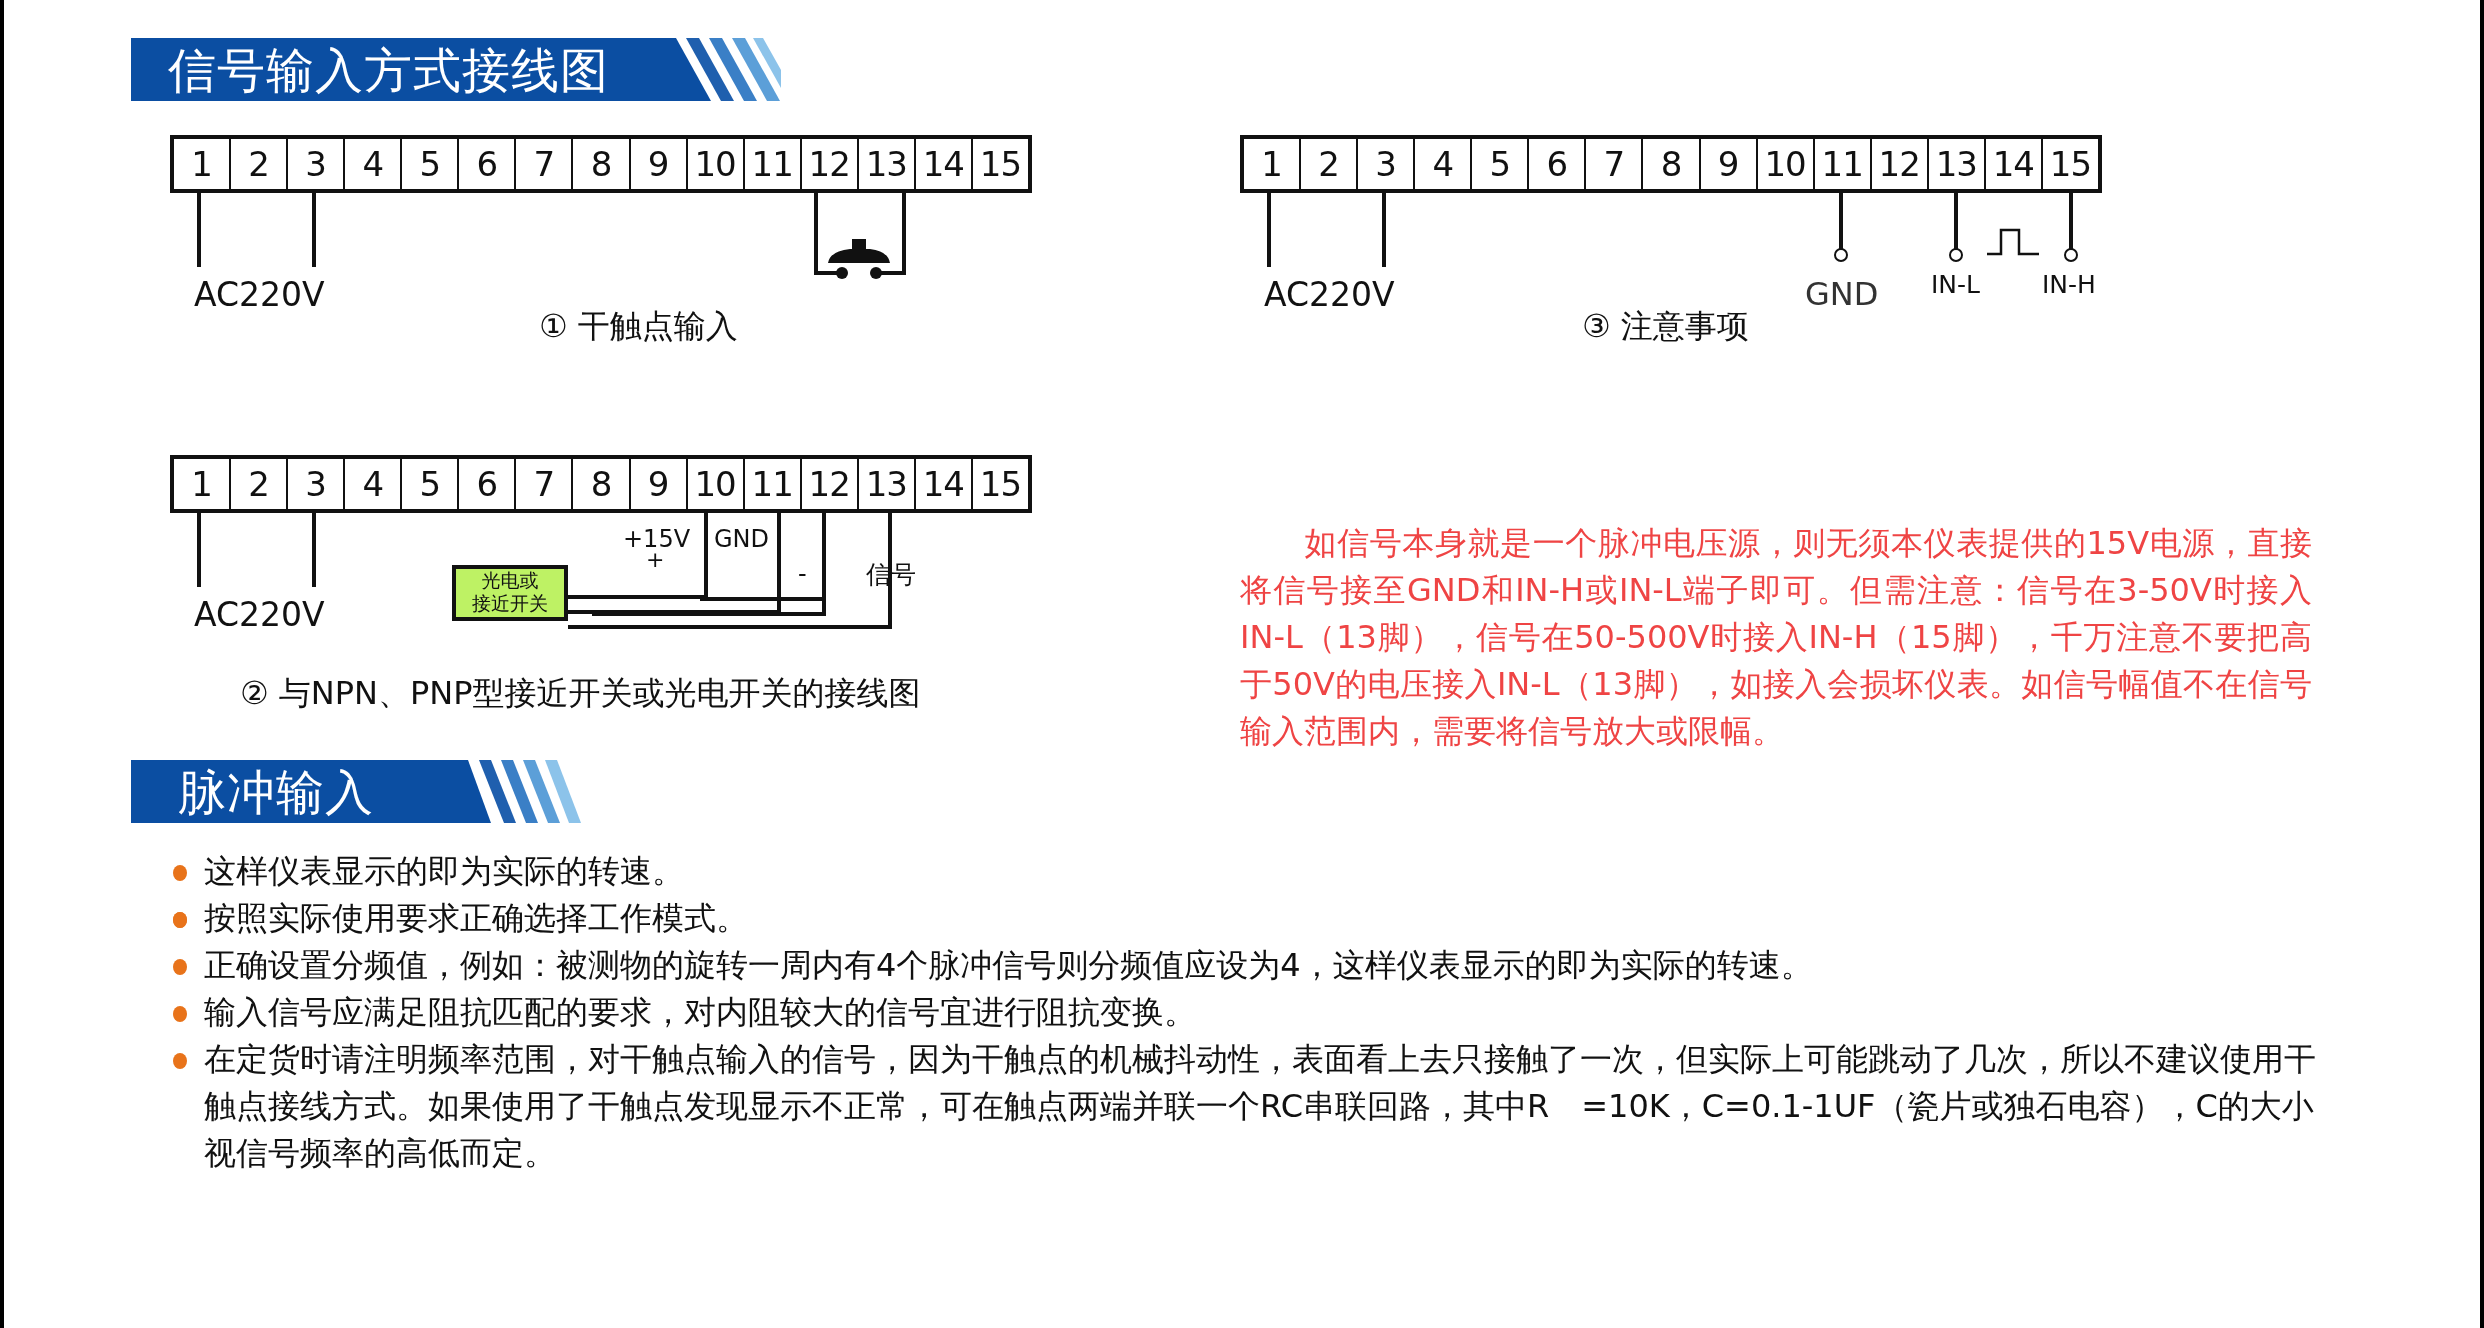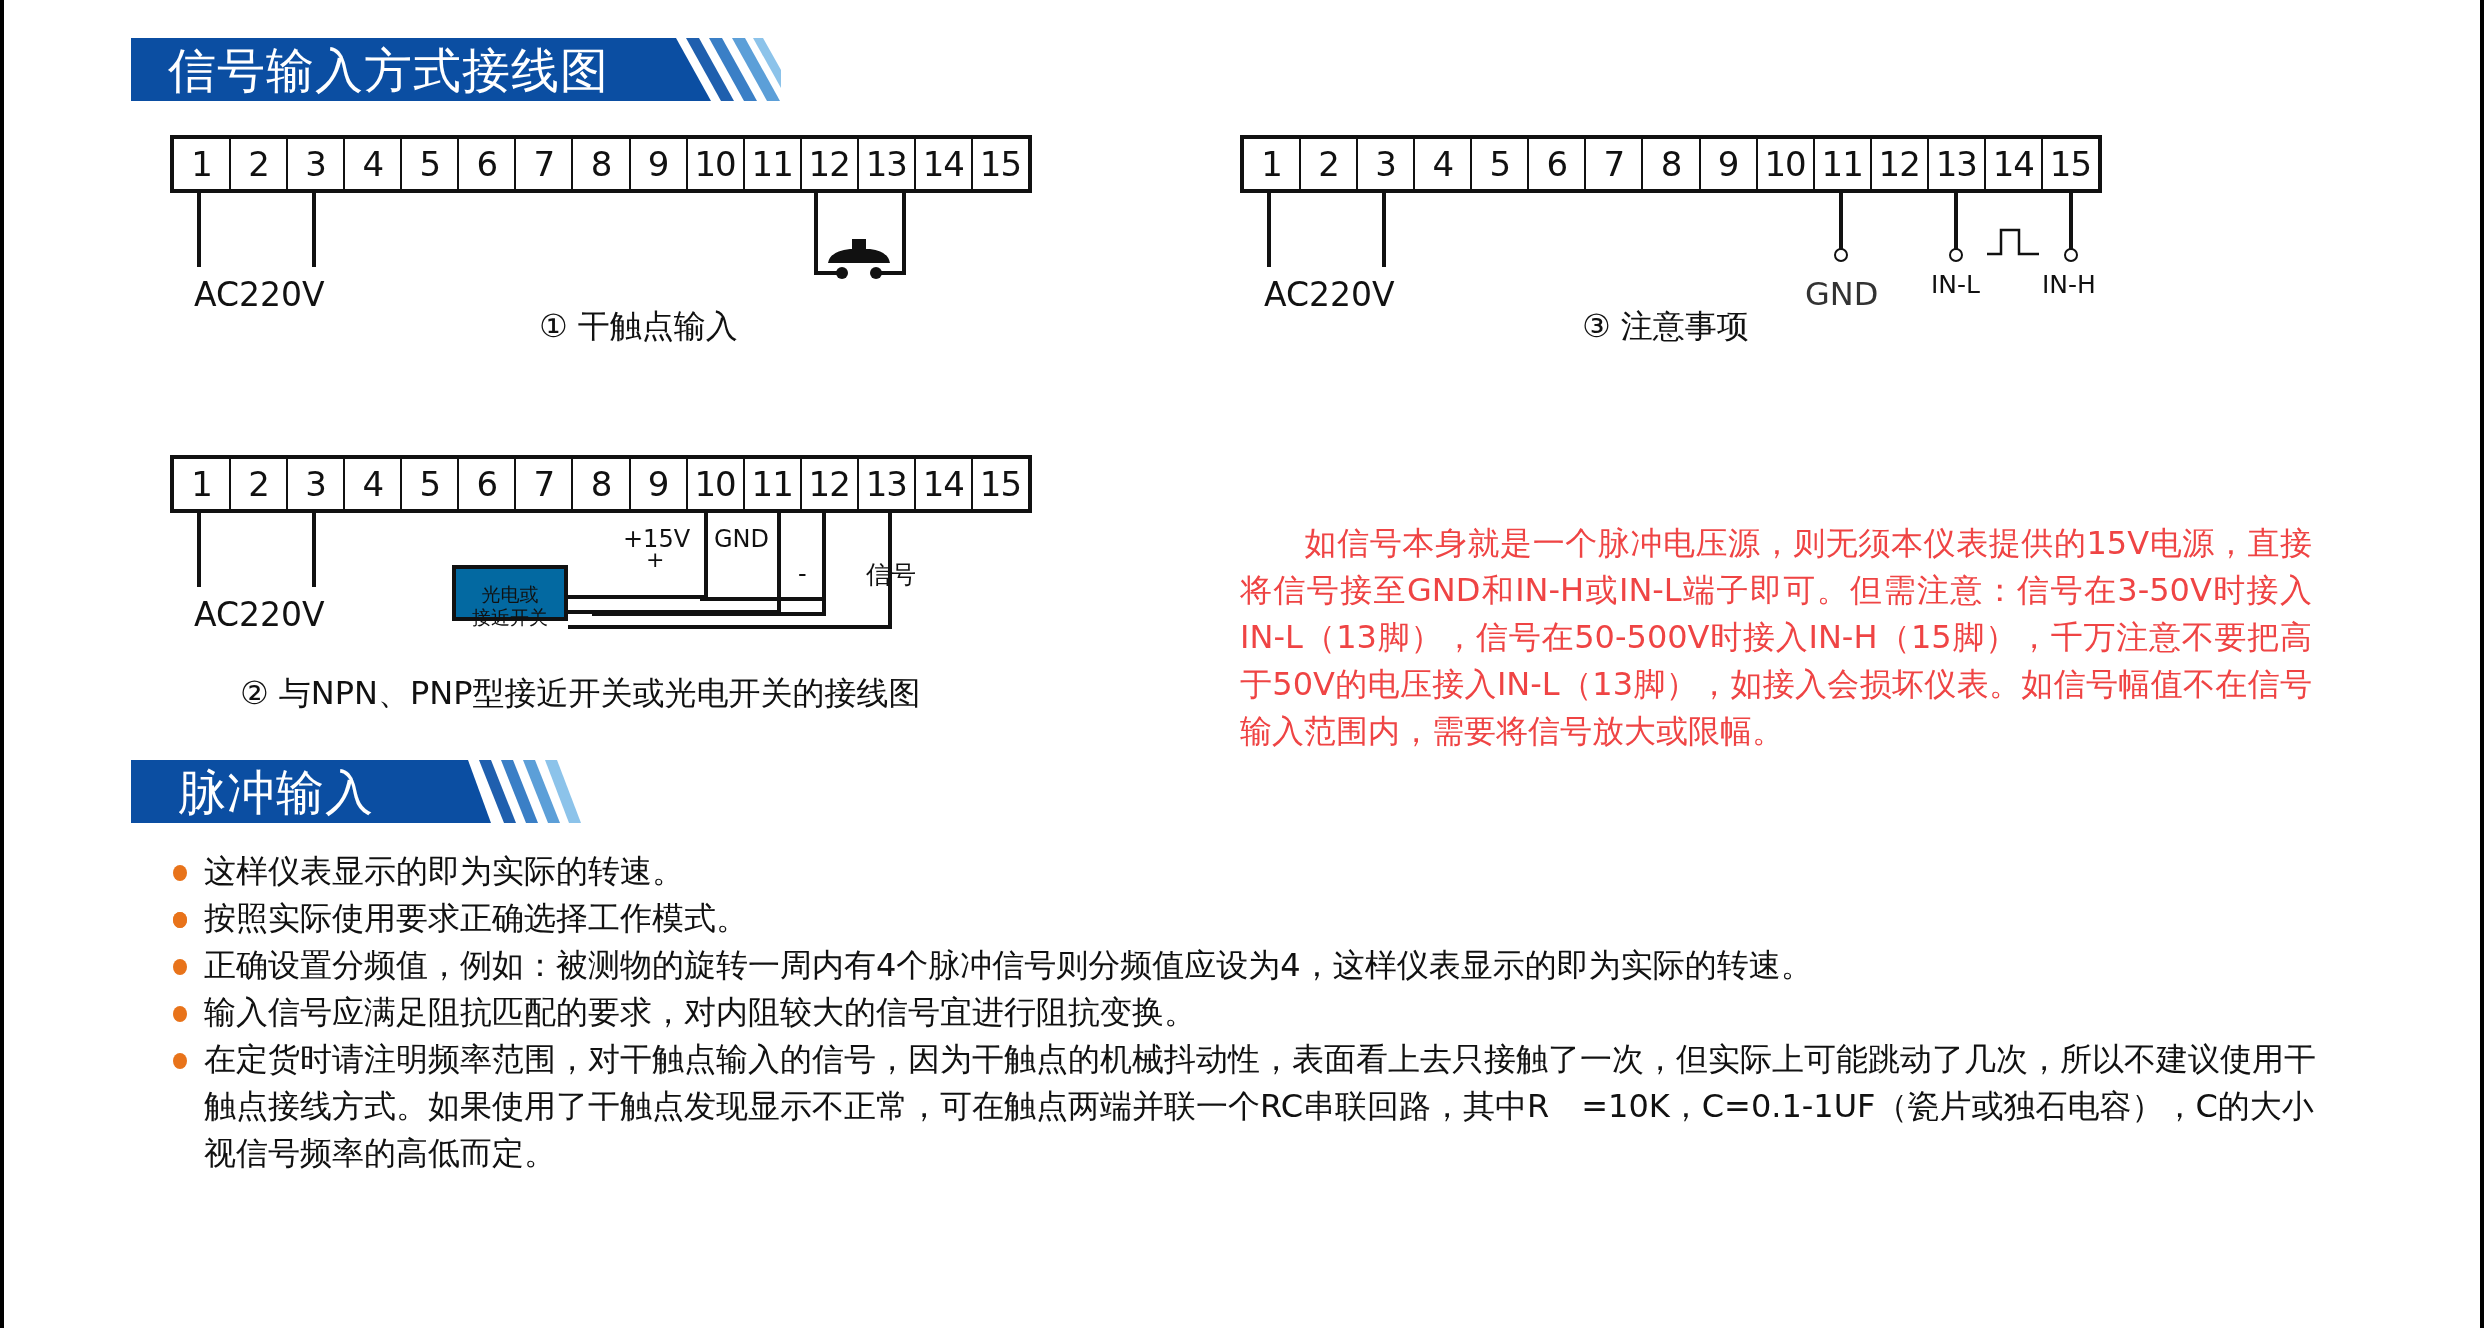--- a/index.html
+++ b/index.html
@@ -148,21 +148,21 @@
   <path d="M0 0"></path>
   <path d="M140 86 H264 V0" stroke="#111" stroke-width="4" fill="none"></path>
   <path d="M140 101 H372 V0" stroke="#111" stroke-width="4" fill="none" transform="translate(-108,0)"></path>
 </svg>
 <div class="wire" style="left:704px; top:513px; width:4px; height:86px;"></div>
 <div class="wire" style="left:568px; top:595px; width:140px; height:4px;"></div>
 <div class="wire" style="left:777px; top:513px; width:4px; height:101px;"></div>
 <div class="wire" style="left:568px; top:610px; width:213px; height:4px;"></div>
 <div class="wire" style="left:888px; top:513px; width:4px; height:116px;"></div>
 <div class="wire" style="left:568px; top:625px; width:324px; height:4px;"></div>
-<div style="position:absolute; left:452px; top:565px; width:116px; height:56px; border:4px solid #111; box-sizing:border-box; background:#0369a1; text-align:center; font-size:19px; line-height:23px; padding-top:14px;">
+<div style="position:absolute; left:452px; top:565px; width:116px; height:56px; border:4px solid #111; box-sizing:border-box; background:#bef264; text-align:center; font-size:19px; line-height:23px; padding-top:0;">
   <div>光电或</div>
   <div>接近开关</div>
 </div>
 <div class="lbl" style="left:623px; top:525px; font-size:24px;">+15V</div>
 <div class="lbl" style="left:646px; top:547px; font-size:22px;">+</div>
 <div class="lbl" style="left:714px; top:525px; font-size:24px;">GND</div>
 <div class="lbl" style="left:798px; top:560px; font-size:24px;">-</div>
 <div class="lbl" style="left:830px; top:558px; font-size:25px;margin-left:36px;">信号</div>
 <div class="lbl" style="left:240px; top:672px; font-size:32px;">② 与NPN、PNP型接近开关或光电开关的接线图</div>
 

